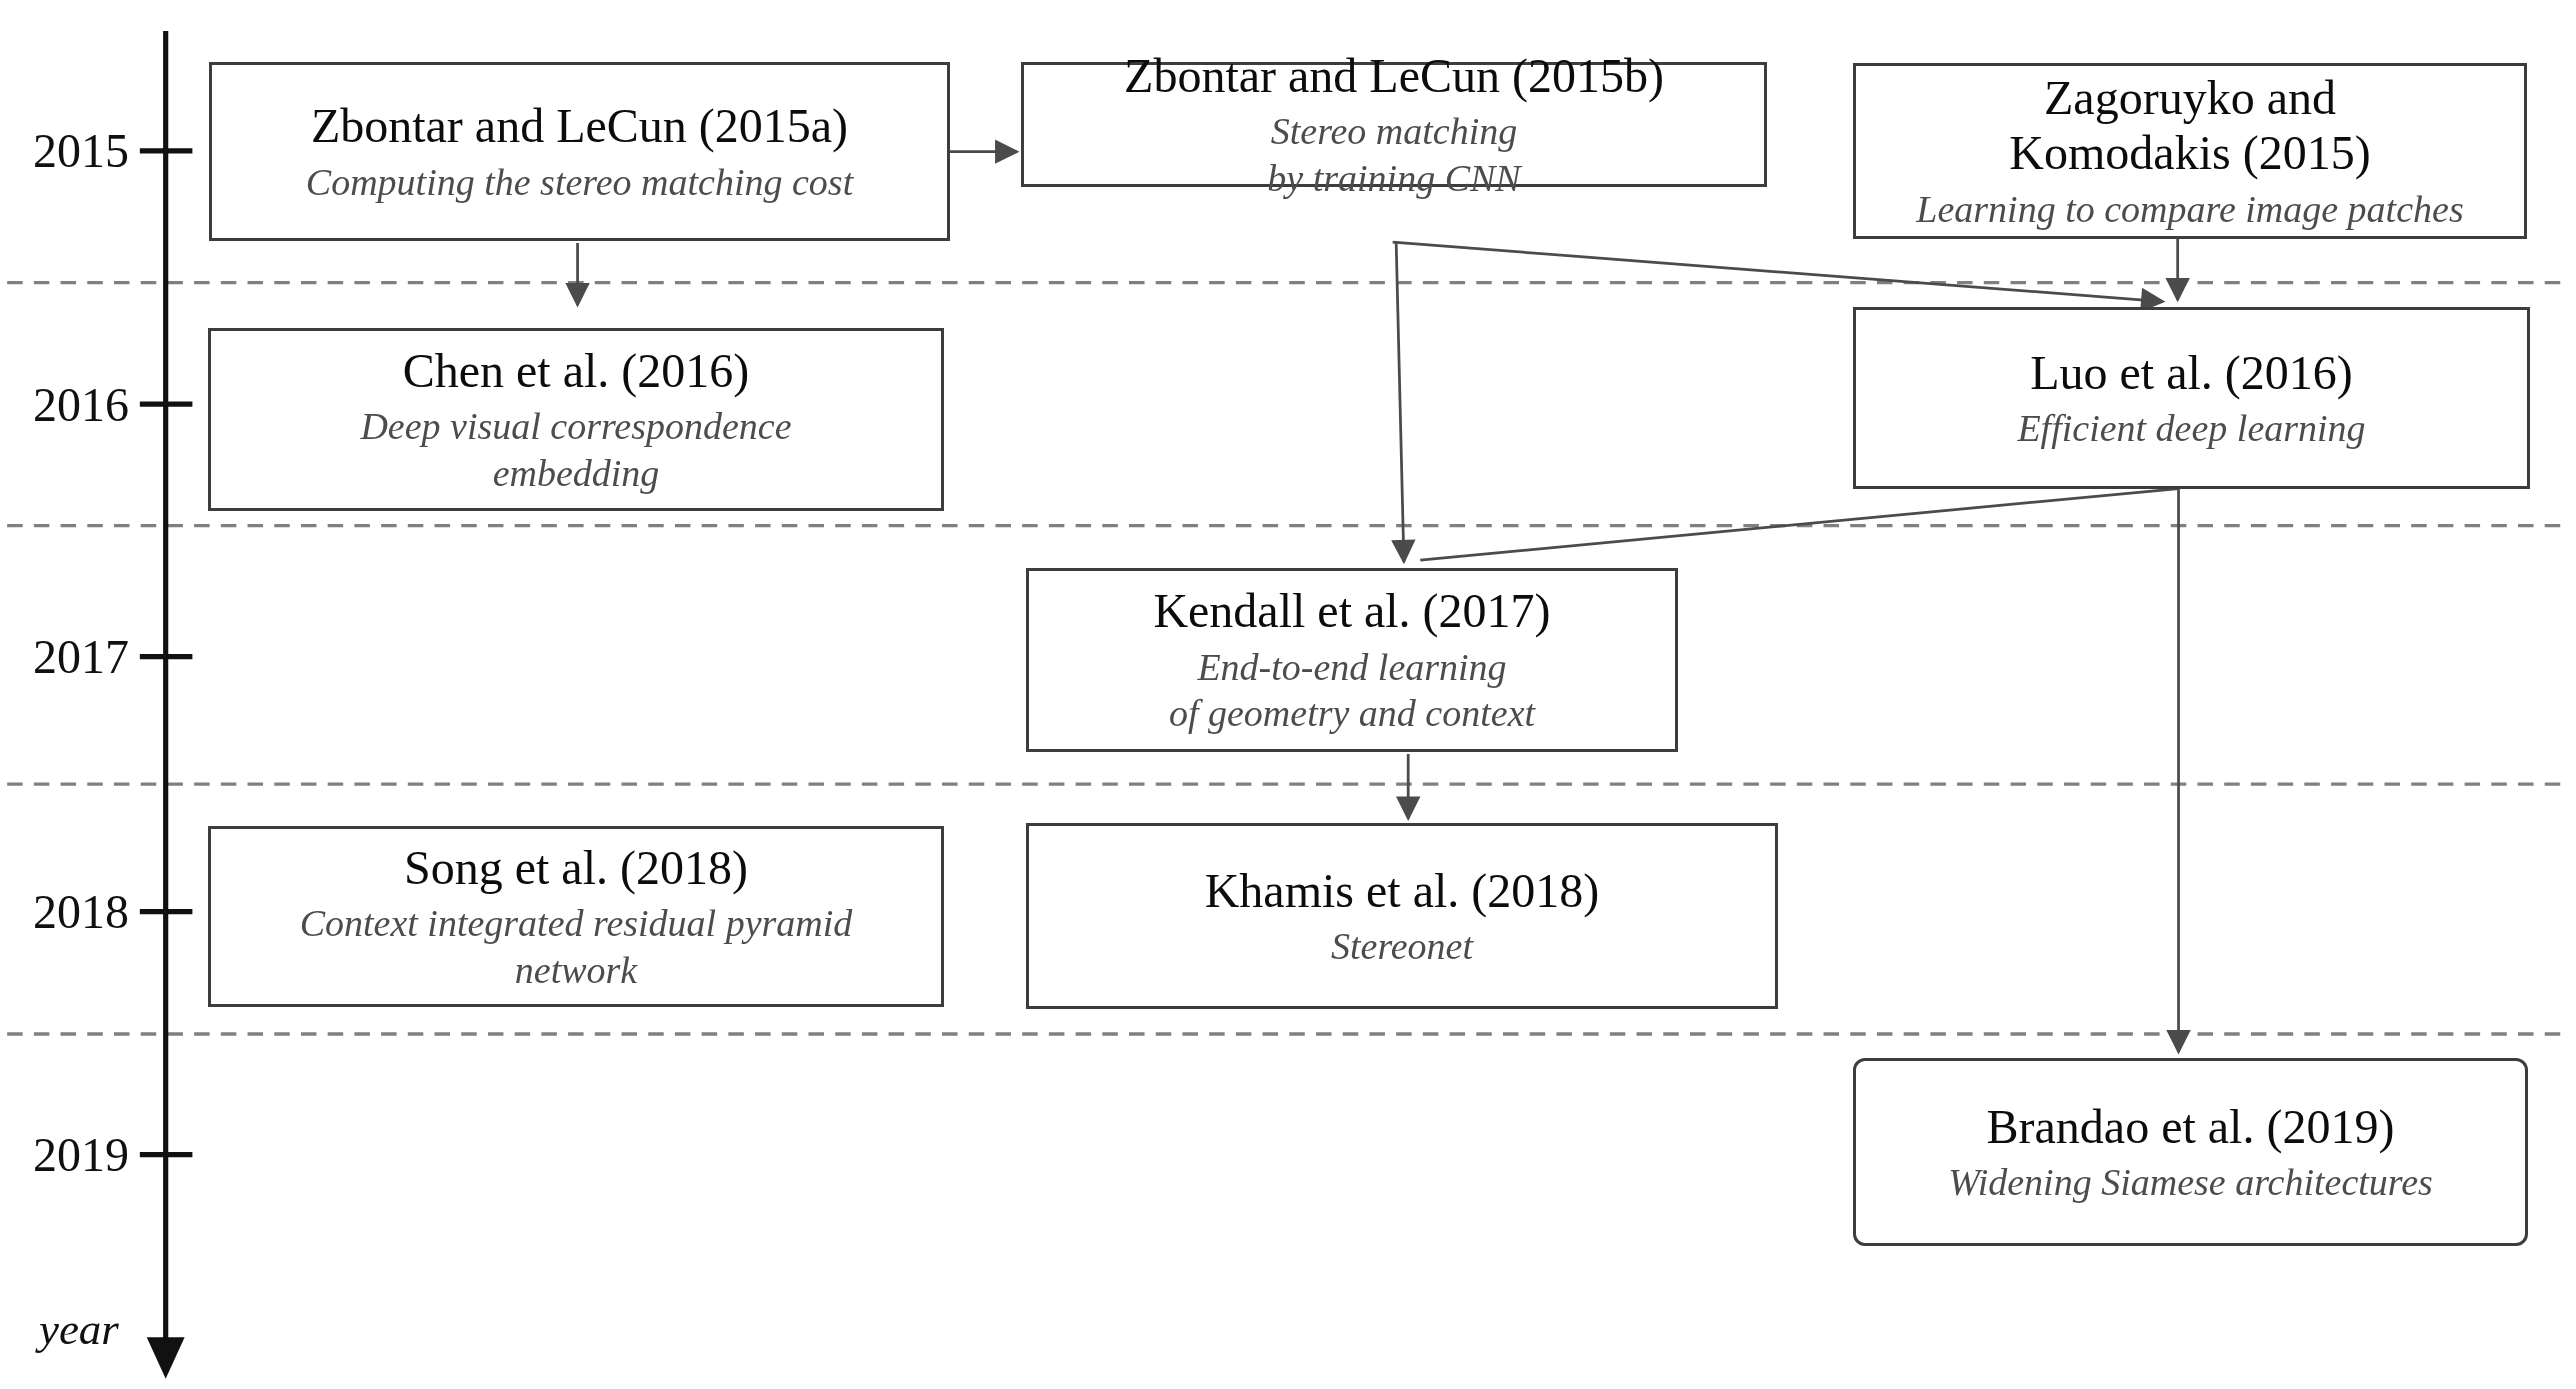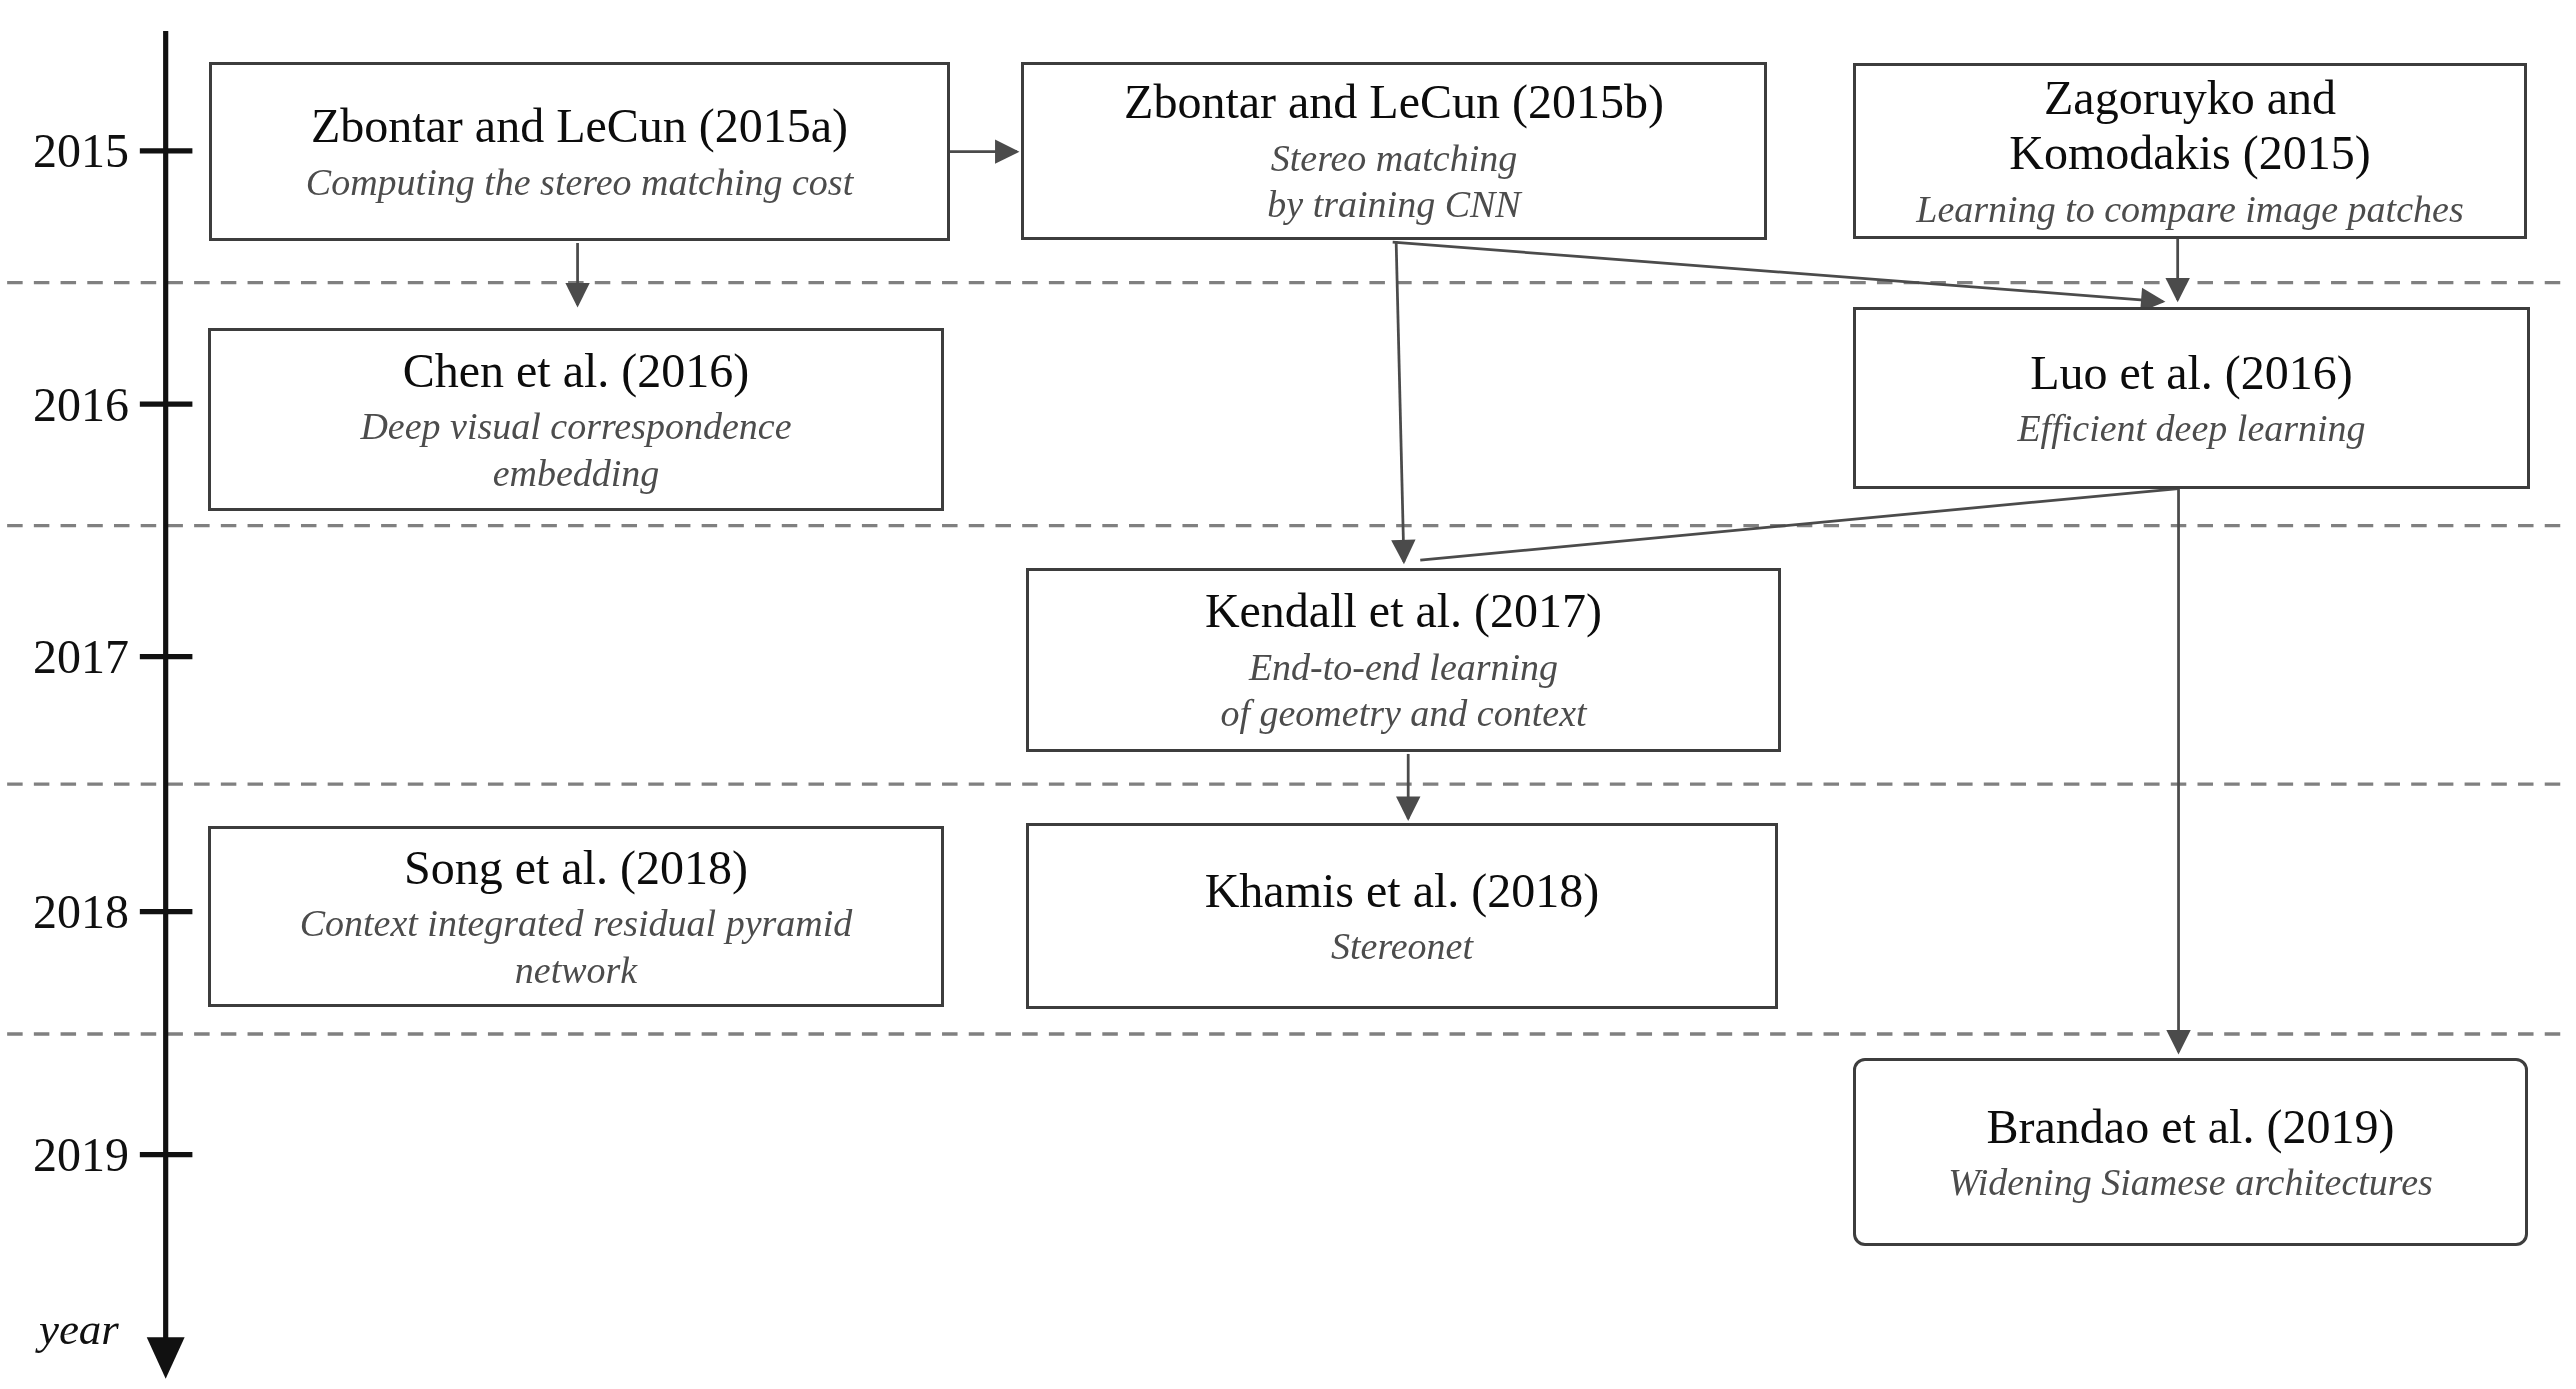--- a/index.html
+++ b/index.html
@@ -84,21 +84,21 @@
   <div class="year-label" style="top:629px;">2017</div>
   <div class="year-label" style="top:884px;">2018</div>
   <div class="year-label" style="top:1127px;">2019</div>
   <div class="axis-caption">year</div>
 
   <div class="paper" style="left:209px; top:62px; width:741px; height:179px;">
     <div class="title">Zbontar and LeCun (2015a)</div>
     <div class="subtitle">Computing the stereo matching cost</div>
   </div>
 
-  <div class="paper" style="left:1021px; top:62px; width:746px; height:178px;">
+  <div class="paper" style="left:1021px; top:62px; width:746px; height:125px;">
     <div class="title">Zbontar and LeCun (2015b)</div>
     <div class="subtitle">Stereo matching
 by training CNN</div>
   </div>
 
   <div class="paper" style="left:1853px; top:63px; width:674px; height:176px;">
     <div class="title">Zagoruyko and
 Komodakis (2015)</div>
     <div class="subtitle">Learning to compare image patches</div>
   </div>
@@ -107,21 +107,21 @@
     <div class="title">Chen et al. (2016)</div>
     <div class="subtitle">Deep visual correspondence
 embedding</div>
   </div>
 
   <div class="paper" style="left:1853px; top:307px; width:677px; height:182px;">
     <div class="title">Luo et al. (2016)</div>
     <div class="subtitle">Efficient deep learning</div>
   </div>
 
-  <div class="paper" style="left:1026px; top:568px; width:755px; height:184px;">
+  <div class="paper" style="left:1026px; top:568px; width:652px; height:184px;">
     <div class="title">Kendall  et al. (2017)</div>
     <div class="subtitle">End-to-end learning
 of geometry and context</div>
   </div>
 
   <div class="paper" style="left:208px; top:826px; width:736px; height:181px;">
     <div class="title">Song et al. (2018)</div>
     <div class="subtitle">Context integrated residual pyramid
 network</div>
   </div>

